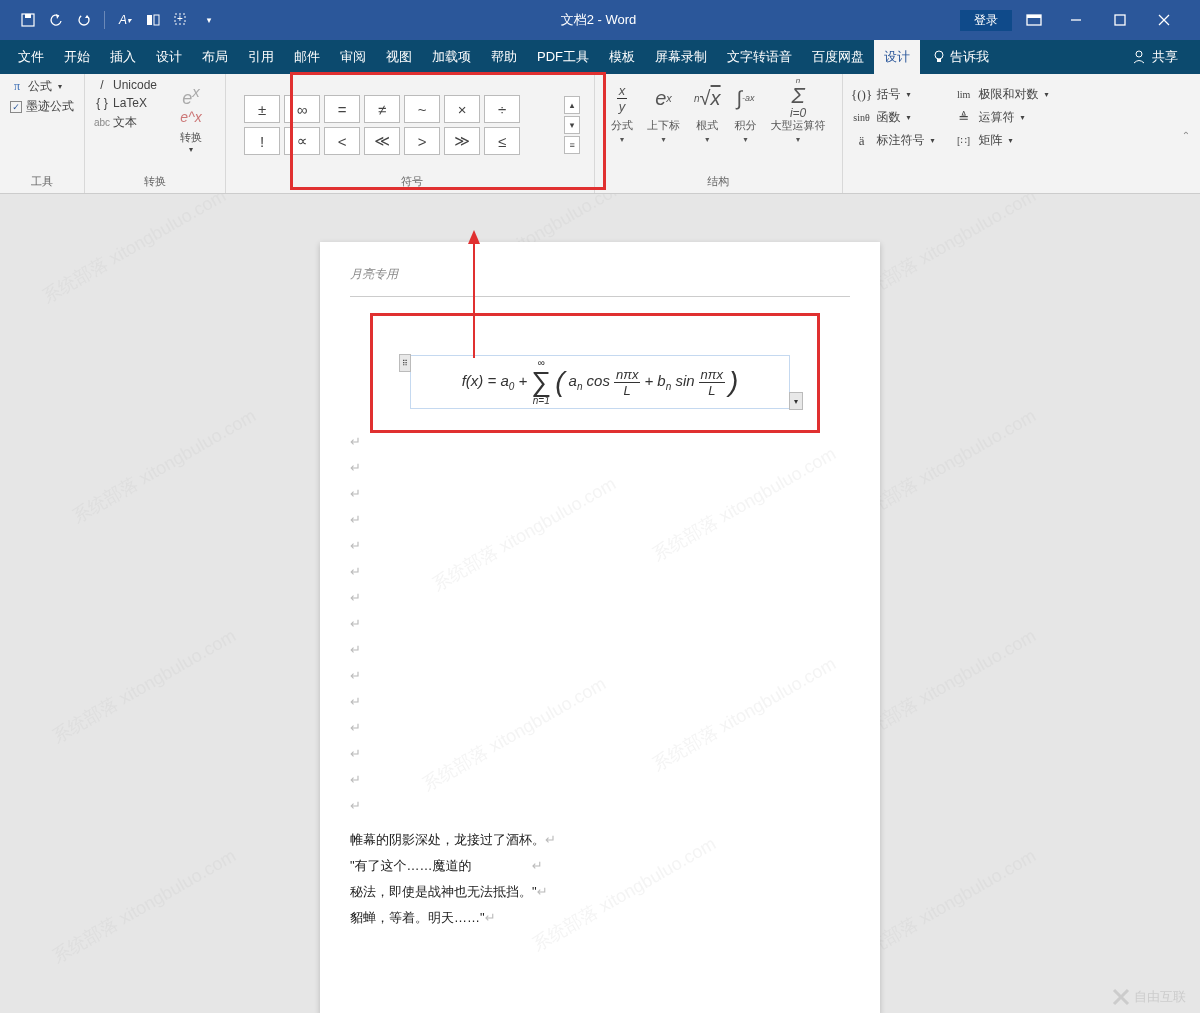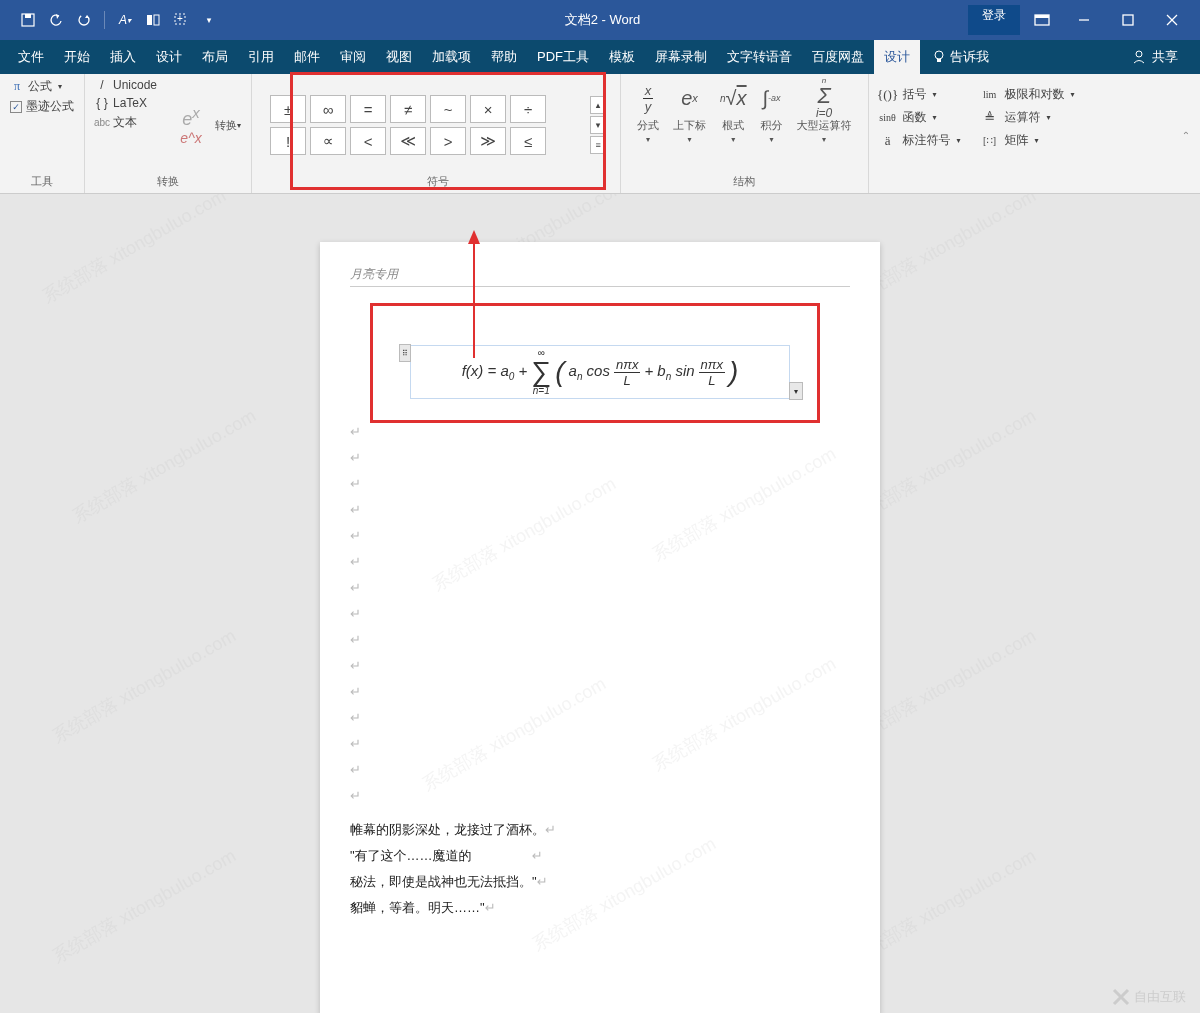--- a/index.html
+++ b/index.html
@@ -3,21 +3,21 @@
 <meta charset="utf-8">
 <style>
 * { margin: 0; padding: 0; box-sizing: border-box; font-family: "Microsoft YaHei", sans-serif; }
 body { background: #f0f0f0; overflow: hidden; }
 
 .titlebar { background: #2b579a; height: 40px; display: flex; align-items: center; color: white; font-size: 12px; }
 .qat { display: flex; gap: 12px; padding: 0 20px; align-items: center; }
 .qat-item { width: 16px; height: 16px; display: flex; align-items: center; justify-content: center; cursor: pointer; }
 .qat-sep { width: 1px; height: 18px; background: rgba(255,255,255,0.3); }
 .title-center { flex: 1; text-align: center; font-size: 13px; }
-.title-right { display: flex; gap: 4px; padding-right: 8px; }
+.title-right { display: flex; align-items: center; gap: 4px; padding-right: 16px; }
 .login-btn { background: #0f4a8a; padding: 2px 14px; font-size: 12px; }
 .win-btn { width: 40px; height: 30px; display: flex; align-items: center; justify-content: center; cursor: pointer; color: white; }
 .ribbon-icon-btn { width: 36px; height: 30px; display: flex; align-items: center; justify-content: center; }
 
 .menubar { background: #0c4a6e; height: 34px; display: flex; align-items: center; color: white; font-size: 13px; padding: 0 8px; }
 .menu-item { padding: 8px 10px; cursor: pointer; }
 .menu-item.active { background: #f3f3f3; color: #2b579a; }
 .tell-me { display: flex; align-items: center; gap: 4px; margin-left: 12px; }
 .share { margin-left: auto; display: flex; align-items: center; gap: 6px; padding-right: 14px; }
 
@@ -43,21 +43,21 @@
 .struct-label { font-size: 11px; }
 
 .small-opts { display: flex; flex-direction: column; gap: 6px; font-size: 12px; color: #444; padding-top: 8px; }
 .small-opt { display: flex; align-items: center; gap: 6px; cursor: pointer; }
 .small-glyph { width: 18px; display: inline-flex; align-items: center; justify-content: center; font-family: "Cambria Math", serif; font-size: 13px; }
 
 .highlight-box { position: absolute; border: 3px solid #e03030; pointer-events: none; }
 
 .doc-area { height: 820px; background: #e6e6e6; overflow: hidden; position: relative; display: flex; justify-content: center; }
 .page { width: 560px; background: #fff; margin-top: 48px; box-shadow: 0 2px 6px rgba(0,0,0,0.2); position: relative; padding: 24px 30px 0; font-family: "Cambria", serif; font-size: 14px; color: #333; }
-.page-header { color: #8a8a8a; font-size: 12px; border-bottom: 1px solid #ccc; padding-bottom: 3px; margin-bottom: 24px; font-style: italic; }
+.page-header { color: #8a8a8a; font-size: 12px; border-bottom: 1px solid #ccc; padding-bottom: 13px; margin-bottom: 24px; font-style: italic; }
 .eq-container { position: relative; padding: 10px 0; }
 .equation-box { border: 1px solid #c5d9f0; background: #fff; padding: 2px 4px; display: flex; align-items: center; justify-content: center; width: 380px; margin: 24px auto 10px; position: relative; }
 .eq-handle { position: absolute; left: -12px; top: -2px; width: 12px; height: 18px; background: #e8e8e8; border: 1px solid #bbb; display: flex; align-items: center; justify-content: center; font-size: 8px; }
 .eq-drop { position: absolute; right: -14px; bottom: -2px; width: 14px; height: 18px; background: #e8e8e8; border: 1px solid #bbb; display: flex; align-items: center; justify-content: center; font-size: 8px; }
 .equation { font-family: "Cambria Math", "Times New Roman", serif; font-style: italic; font-size: 15px; display: flex; align-items: center; gap: 4px; }
 .frac { display: inline-flex; flex-direction: column; align-items: center; font-size: 13px; }
 .frac-top { border-bottom: 1px solid #333; padding: 0 2px; }
 .bigsum { display: inline-flex; flex-direction: column; align-items: center; font-size: 10px; line-height: 1; }
 .sigma { font-size: 28px; font-style: normal; }
 .paren { font-size: 28px; }
@@ -197,21 +197,21 @@
         </div>
         <div class="row-item">
           <span class="tool-icon">{ }</span>
           <span>LaTeX</span>
         </div>
         <div class="row-item">
           <span class="tool-icon" style="font-size:10px;color:#888">abc</span>
           <span>文本</span>
         </div>
       </div>
-      <div style="display:flex;flex-direction:row;align-items:center">
+      <div style="display:flex;flex-direction:column;align-items:center">
         <div class="convert-icon">
           <span style="font-size:18px;color:#aaa">e<sup>x</sup></span>
           <span style="font-size:14px;color:#c77">e^x</span>
         </div>
         <span style="font-size:11px;color:#555">转换</span>
         <span style="font-size:8px">▾</span>
       </div>
     </div>
     <div class="group-label">转换</div>
   </div>

